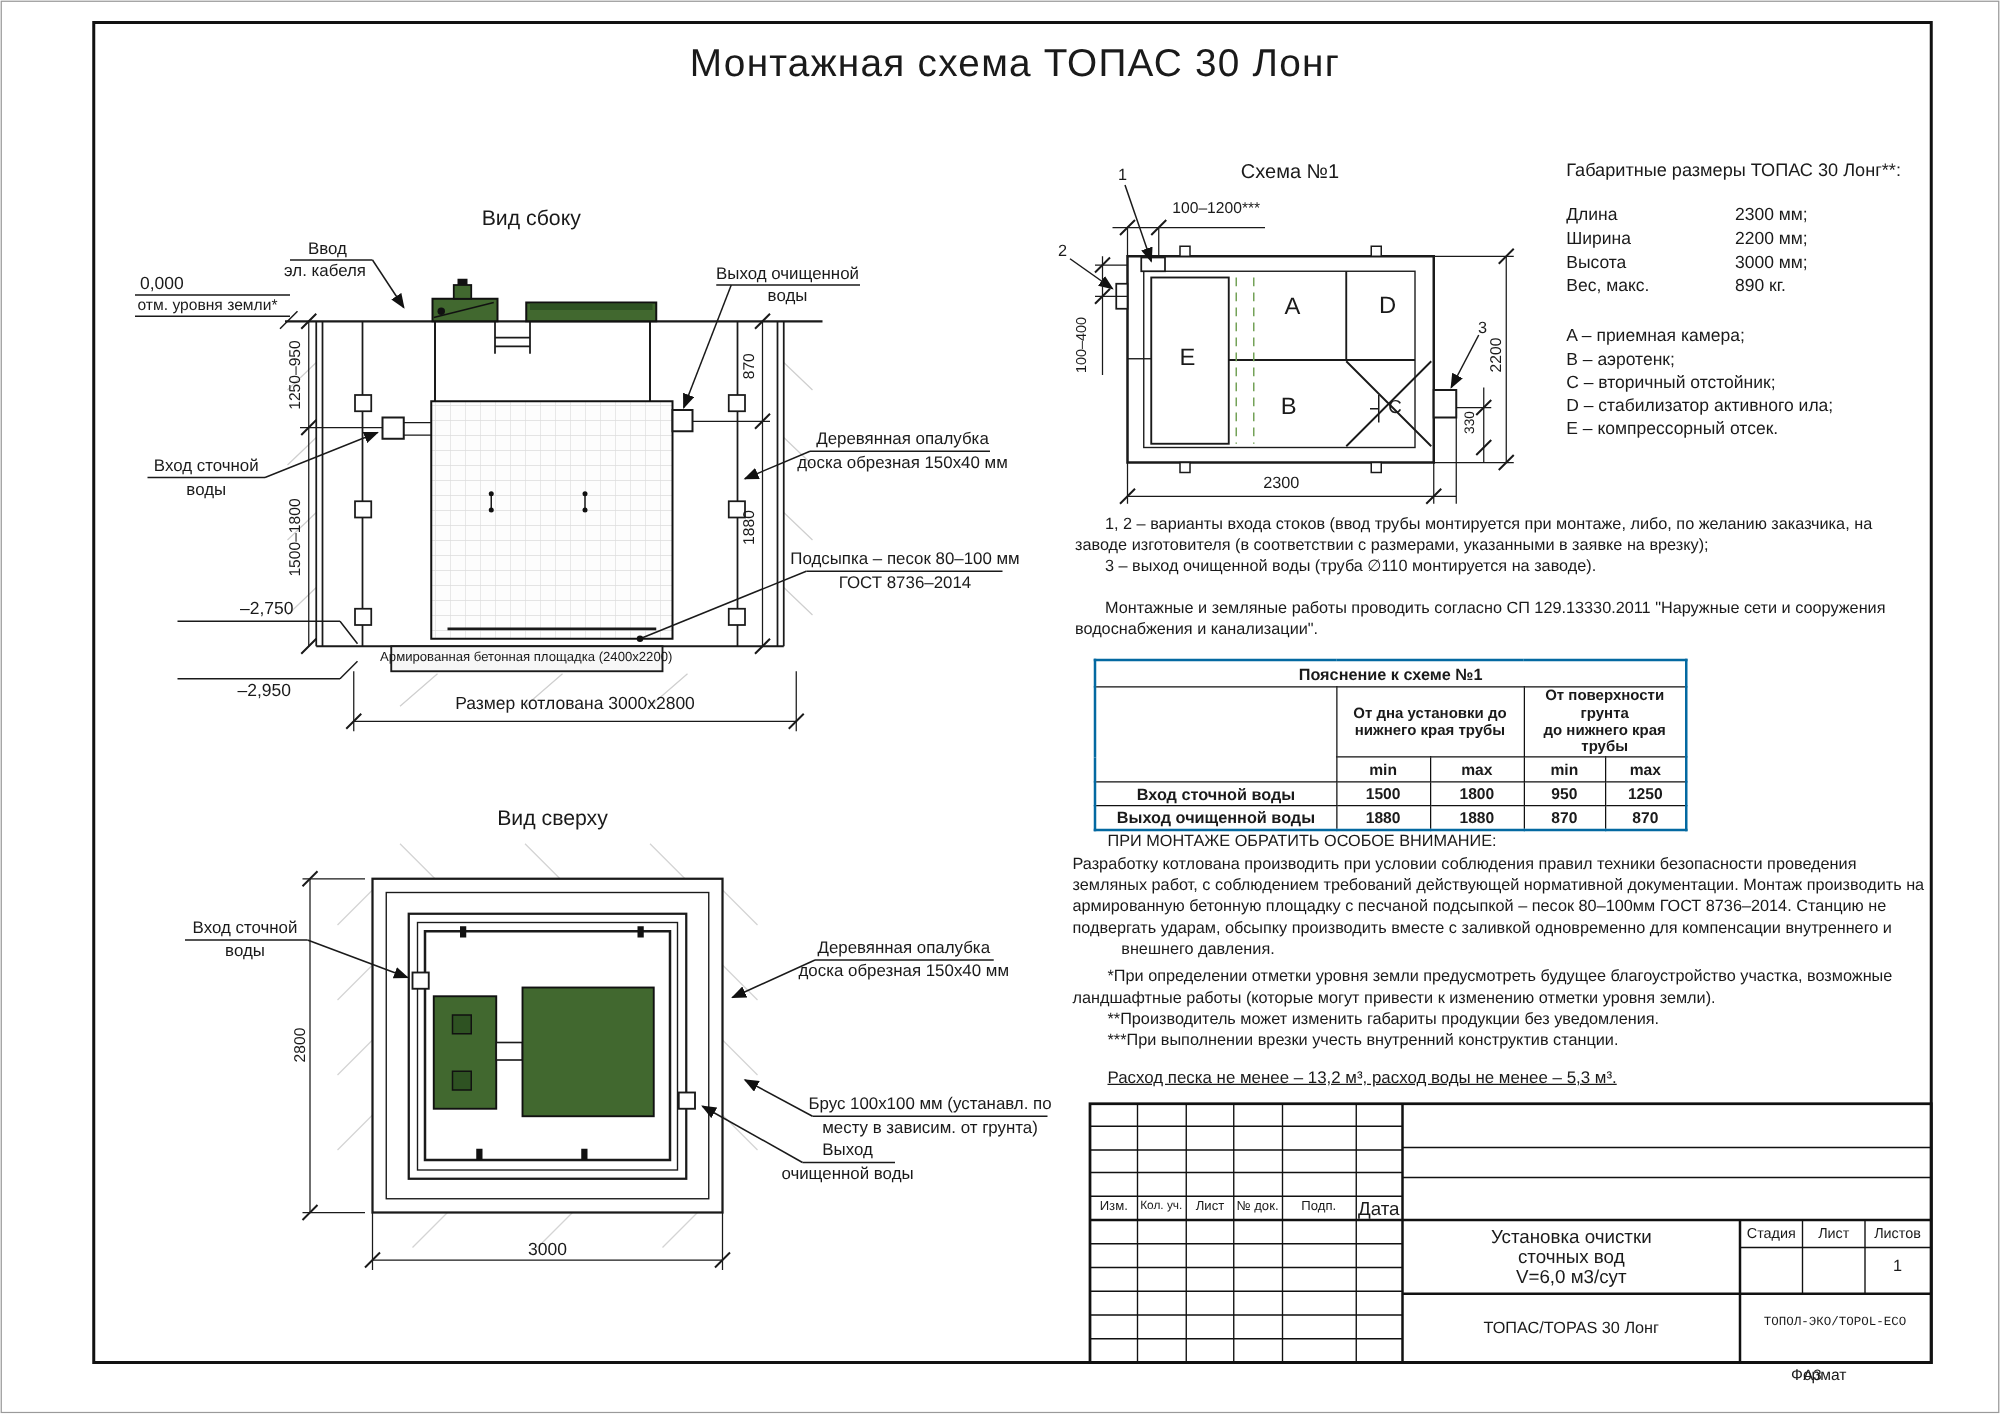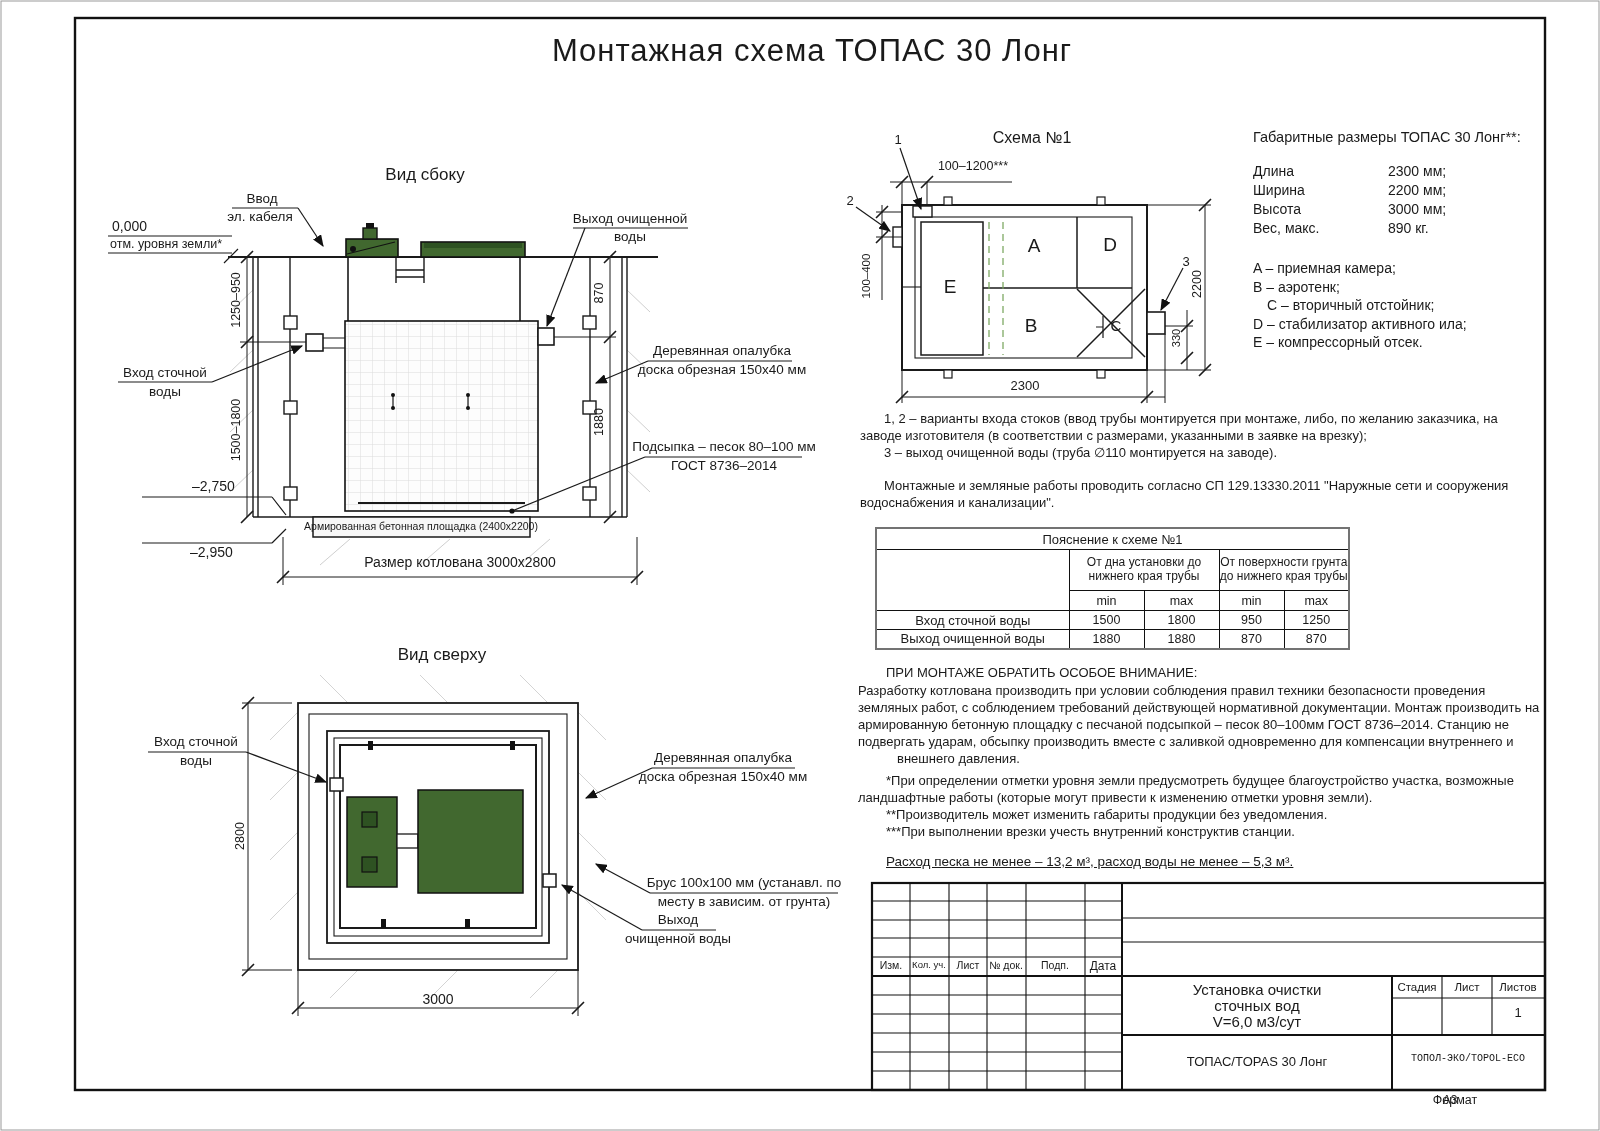--- a/index.html
+++ b/index.html
@@ -11,21 +11,21 @@
   .u{text-decoration:underline;}
   svg.art{position:absolute;left:0;top:0;pointer-events:none;}
   table.exp{position:absolute;left:875px;top:527px;border-collapse:collapse;table-layout:fixed;}
   table.exp td{border:1px solid #111;text-align:center;vertical-align:middle;padding:0;
                font-size:12.5px;color:#1a1a1a;}
   table.exp .ttl{font-size:13px;height:20px;}
   table.exp .grp{font-size:12px;line-height:1.15;height:40px;}
   table.exp .mm{height:20px;}
   table.exp .dr{height:19px;}
   table.exp .lb{font-size:13px;}
-  table.exp{border:2px solid #737373;}
+  table.exp{border:2px solid #0369a1;font-weight:bold;}
 </style>
 </head>
 <body>
 
 <div class="page">
 
 <svg class="art" width="1600" height="1131" viewBox="0 0 1600 1131">
   <defs>
     <pattern id="g12" width="12" height="12" patternUnits="userSpaceOnUse">
       <rect width="12" height="12" fill="#fdfdfd"></rect>
@@ -274,21 +274,21 @@
 <div class="t" style="left:1253px;top:164px;font-size:14px;">Длина</div>
 <div class="t" style="left:1388px;top:164px;font-size:14px;">2300 мм;</div>
 <div class="t" style="left:1253px;top:183px;font-size:14px;">Ширина</div>
 <div class="t" style="left:1388px;top:183px;font-size:14px;">2200 мм;</div>
 <div class="t" style="left:1253px;top:202px;font-size:14px;">Высота</div>
 <div class="t" style="left:1388px;top:202px;font-size:14px;">3000 мм;</div>
 <div class="t" style="left:1253px;top:221px;font-size:14px;">Вес, макс.</div>
 <div class="t" style="left:1388px;top:221px;font-size:14px;">890 кг.</div>
 <div class="t" style="left:1253px;top:261px;font-size:14px;">A – приемная камера;</div>
 <div class="t" style="left:1253px;top:280px;font-size:14px;">B – аэротенк;</div>
-<div class="t" style="left:1253px;top:298px;font-size:14px;margin-left:14px;">C – вторичный отстойник;</div>
+<div class="t" style="left:1253px;top:298px;font-size:14px;">C – вторичный отстойник;</div>
 <div class="t" style="left:1253px;top:317px;font-size:14px;">D – стабилизатор активного ила;</div>
 <div class="t" style="left:1253px;top:335px;font-size:14px;">E – компрессорный отсек.</div>
 
 <div class="t" style="left:884px;top:412px;font-size:13px;">1, 2 – варианты входа  стоков (ввод трубы монтируется при монтаже, либо, по желанию заказчика, на</div>
 <div class="t" style="left:860px;top:429px;font-size:13px;">заводе изготовителя (в соответствии с размерами, указанными в заявке на врезку);</div>
 <div class="t" style="left:884px;top:446px;font-size:13px;">3 – выход очищенной воды (труба ∅110 монтируется на заводе).</div>
 <div class="t" style="left:884px;top:479px;font-size:13px;">Монтажные и земляные работы проводить согласно СП 129.13330.2011 "Наружные сети и сооружения</div>
 <div class="t" style="left:860px;top:496px;font-size:13px;">водоснабжения и канализации".</div>
 
 <table class="exp">
@@ -341,21 +341,21 @@
 <div class="t" style="left:858px;top:791px;font-size:13px;">ландшафтные работы (которые могут привести к изменению отметки уровня земли).</div>
 <div class="t" style="left:886px;top:808px;font-size:13px;">**Производитель может изменить габариты продукции без уведомления.</div>
 <div class="t" style="left:886px;top:825px;font-size:13px;">***При выполнении врезки учесть внутренний конструктив станции.</div>
 <div class="t u" style="left:886px;top:855px;font-size:13.5px;">Расход песка не менее – 13,2 м³, расход воды не менее – 5,3 м³.</div>
 
 <div class="t c" style="left:891px;top:960px;font-size:10.5px;">Изм.</div>
 <div class="t c" style="left:929px;top:960px;font-size:9.5px;">Кол. уч.</div>
 <div class="t c" style="left:968px;top:960px;font-size:10.5px;">Лист</div>
 <div class="t c" style="left:1006px;top:960px;font-size:10.5px;">№ док.</div>
 <div class="t c" style="left:1055px;top:960px;font-size:10.5px;">Подп.</div>
-<div class="t c" style="left:1103px;top:960px;font-size:12px;">Дата</div>
+<div class="t c" style="left:1103px;top:960px;font-size:15px;">Дата</div>
 <div class="t c" style="left:1257px;top:982px;font-size:15px;">Установка очистки</div>
 <div class="t c" style="left:1257px;top:998px;font-size:15px;">сточных вод</div>
 <div class="t c" style="left:1257px;top:1014px;font-size:15px;">V=6,0 м3/сут</div>
 <div class="t c" style="left:1417px;top:981px;font-size:11.5px;">Стадия</div>
 <div class="t c" style="left:1467px;top:981px;font-size:11.5px;">Лист</div>
 <div class="t c" style="left:1518px;top:981px;font-size:11.5px;">Листов</div>
 <div class="t c" style="left:1518px;top:1006px;font-size:13px;">1</div>
 <div class="t c" style="left:1257px;top:1055px;font-size:13px;">ТОПАС/TOPAS 30 Лонг</div>
 <div class="t c" style="left:1468px;top:1053px;font-size:10px;font-family:Liberation Mono, monospace;">ТОПОЛ-ЭКО/TOPOL-ECO</div>
 <div class="t c" style="left:1455px;top:1094px;font-size:12.5px;">Формат</div>

